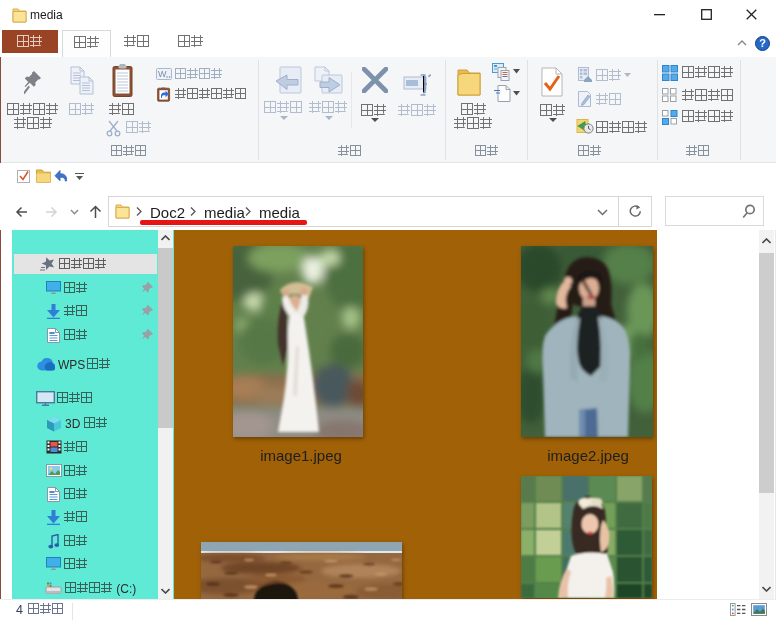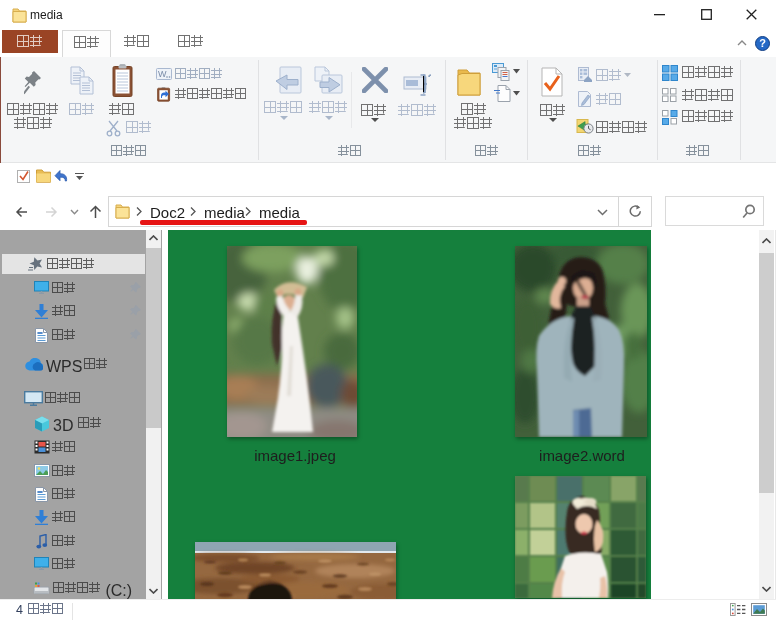--- a/index.html
+++ b/index.html
@@ -360,21 +360,21 @@
     <path d="M7.8 1l3.4 2.6-3.9 1.8z" fill="#6a6a6a"></path>
   </svg>
 
   <div class="a" style="left:665px;top:3px;width:99px;height:30px;border:1px solid #dadada;background:#fff"></div>
   <svg class="a" style="left:742px;top:11px" width="14" height="15" viewBox="0 0 14 15">
     <circle cx="8" cy="5.5" r="4.2" fill="none" stroke="#757575" stroke-width="1.7"></circle>
     <path d="M5 9L1.2 13.5" stroke="#757575" stroke-width="1.7"></path>
   </svg>
 </div>
 
-<div class="a" id="side" style="left:0;top:230px;width:162px;height:369px;background:#a3a3a3;font-size:16px;color:#2b2b2b">
+<div class="a" id="side" style="left:12px;top:230px;width:162px;height:369px;background:#5eead4;font-size:12px;color:#2b2b2b">
   <div class="a" style="left:2px;top:24px;width:143px;height:20px;background:#e4e4e4"></div>
   <svg class="a" style="left:28px;top:27px" width="16" height="14" viewBox="0 0 16 14">
     <path d="M8.5 0l2 4.2 4.6.4-3.5 3 1.1 4.5-4.2-2.4-4 2.4 1-4.5L2 4.6l4.6-.4z" fill="#67727e" transform="rotate(-18 8 7)"></path>
     <path d="M1 10.5h4M0 13h5" stroke="#67727e" stroke-width="1.2"></path>
   </svg>
   <div class="a" style="left:47px;top:28px"><i class="z"></i><i class="z v2"></i><i class="z"></i><i class="z v2"></i></div>
 
   <svg class="a" style="left:34px;top:51px" width="15" height="13" viewBox="0 0 15 13">
     <rect x="0.5" y="0.5" width="14" height="9.5" fill="#3fb0ea" stroke="#1f83b8"></rect>
     <path d="M5 12.5h5M7.5 10v2.5" stroke="#8a9aa8" stroke-width="1.4"></path>
@@ -499,21 +499,21 @@
     <svg class="a" style="left:3px;top:5px" width="9" height="6" viewBox="0 0 9 6">
         <path d="M0.5 5L4.5 1L8.5 5" fill="none" stroke="#4a4a4a" stroke-width="1.6"></path>
       </svg>
     <div class="a" style="left:0;top:18px;width:15px;height:180px;background:#c9c9c9"></div>
     <svg class="a" style="left:3px;top:358px" width="9" height="6" viewBox="0 0 9 6">
         <path d="M0.5 1L4.5 5L8.5 1" fill="none" stroke="#4a4a4a" stroke-width="1.6"></path>
       </svg>
   </div>
 </div>
 
-<div class="a" id="content" style="left:168px;top:230px;width:483px;height:369px;background:#15803d;overflow:hidden">
+<div class="a" id="content" style="left:174px;top:230px;width:483px;height:369px;background:#a16207;overflow:hidden">
 
   <div class="a" style="left:59px;top:16px;width:130px;height:191px;box-shadow:1px 2px 4px rgba(0,0,0,.35)">
   <svg width="130" height="191" viewBox="0 0 130 191">
     <defs>
       <filter id="b1" x="-20%" y="-20%" width="140%" height="140%">
             <feGaussianBlur stdDeviation="5"></feGaussianBlur>
           </filter>
       <filter id="b2" x="-40%" y="-40%" width="180%" height="180%">
             <feGaussianBlur stdDeviation="1.6"></feGaussianBlur>
           </filter>
@@ -590,21 +590,21 @@
       <path d="M56 70 L61 60 L75 60 L80 70 Q84 92 82 118 L70 130 Q58 124 57 112 Q54 90 56 70Z" fill="#1e2024"></path>
       <path d="M57 71 Q47 92 49 132 L57 136 Q54 100 59 73Z" fill="#95abb3"></path>
       <path d="M79 70 Q90 95 86 134 L78 136 Q82 100 77 72Z" fill="#9bafb7"></path>
       <path d="M58 164 L76 162 L77 191 L58 191Z" fill="#4e6b94"></path>
       <path d="M58 165 L64 164 L64 191 L58 191Z" fill="#6e8cb0"></path>
       <path d="M44 34 Q34 44 35 58 Q40 64 46 62 Q42 50 50 40Z" fill="#e2b79c"></path>
       <circle cx="47" cy="35" r="4" fill="#e2b79c"></circle>
     </g>
   </svg>
   </div>
-  <div class="a" style="left:344px;top:217px;width:140px;text-align:center;font-size:15px;color:#1e1e1e">image2.word</div>
+  <div class="a" style="left:344px;top:217px;width:140px;text-align:center;font-size:15px;color:#1e1e1e">image2.jpeg</div>
 
   <div class="a" style="left:27px;top:312px;width:201px;height:57px;box-shadow:1px 2px 4px rgba(0,0,0,.35)">
   <svg width="201" height="57" viewBox="0 0 201 57">
     <defs>
           <filter id="b5" x="-20%" y="-20%" width="140%" height="140%">
             <feGaussianBlur stdDeviation="2"></feGaussianBlur>
           </filter>
     <filter id="b6" x="-40%" y="-40%" width="180%" height="180%">
             <feGaussianBlur stdDeviation="1"></feGaussianBlur>
           </filter>

